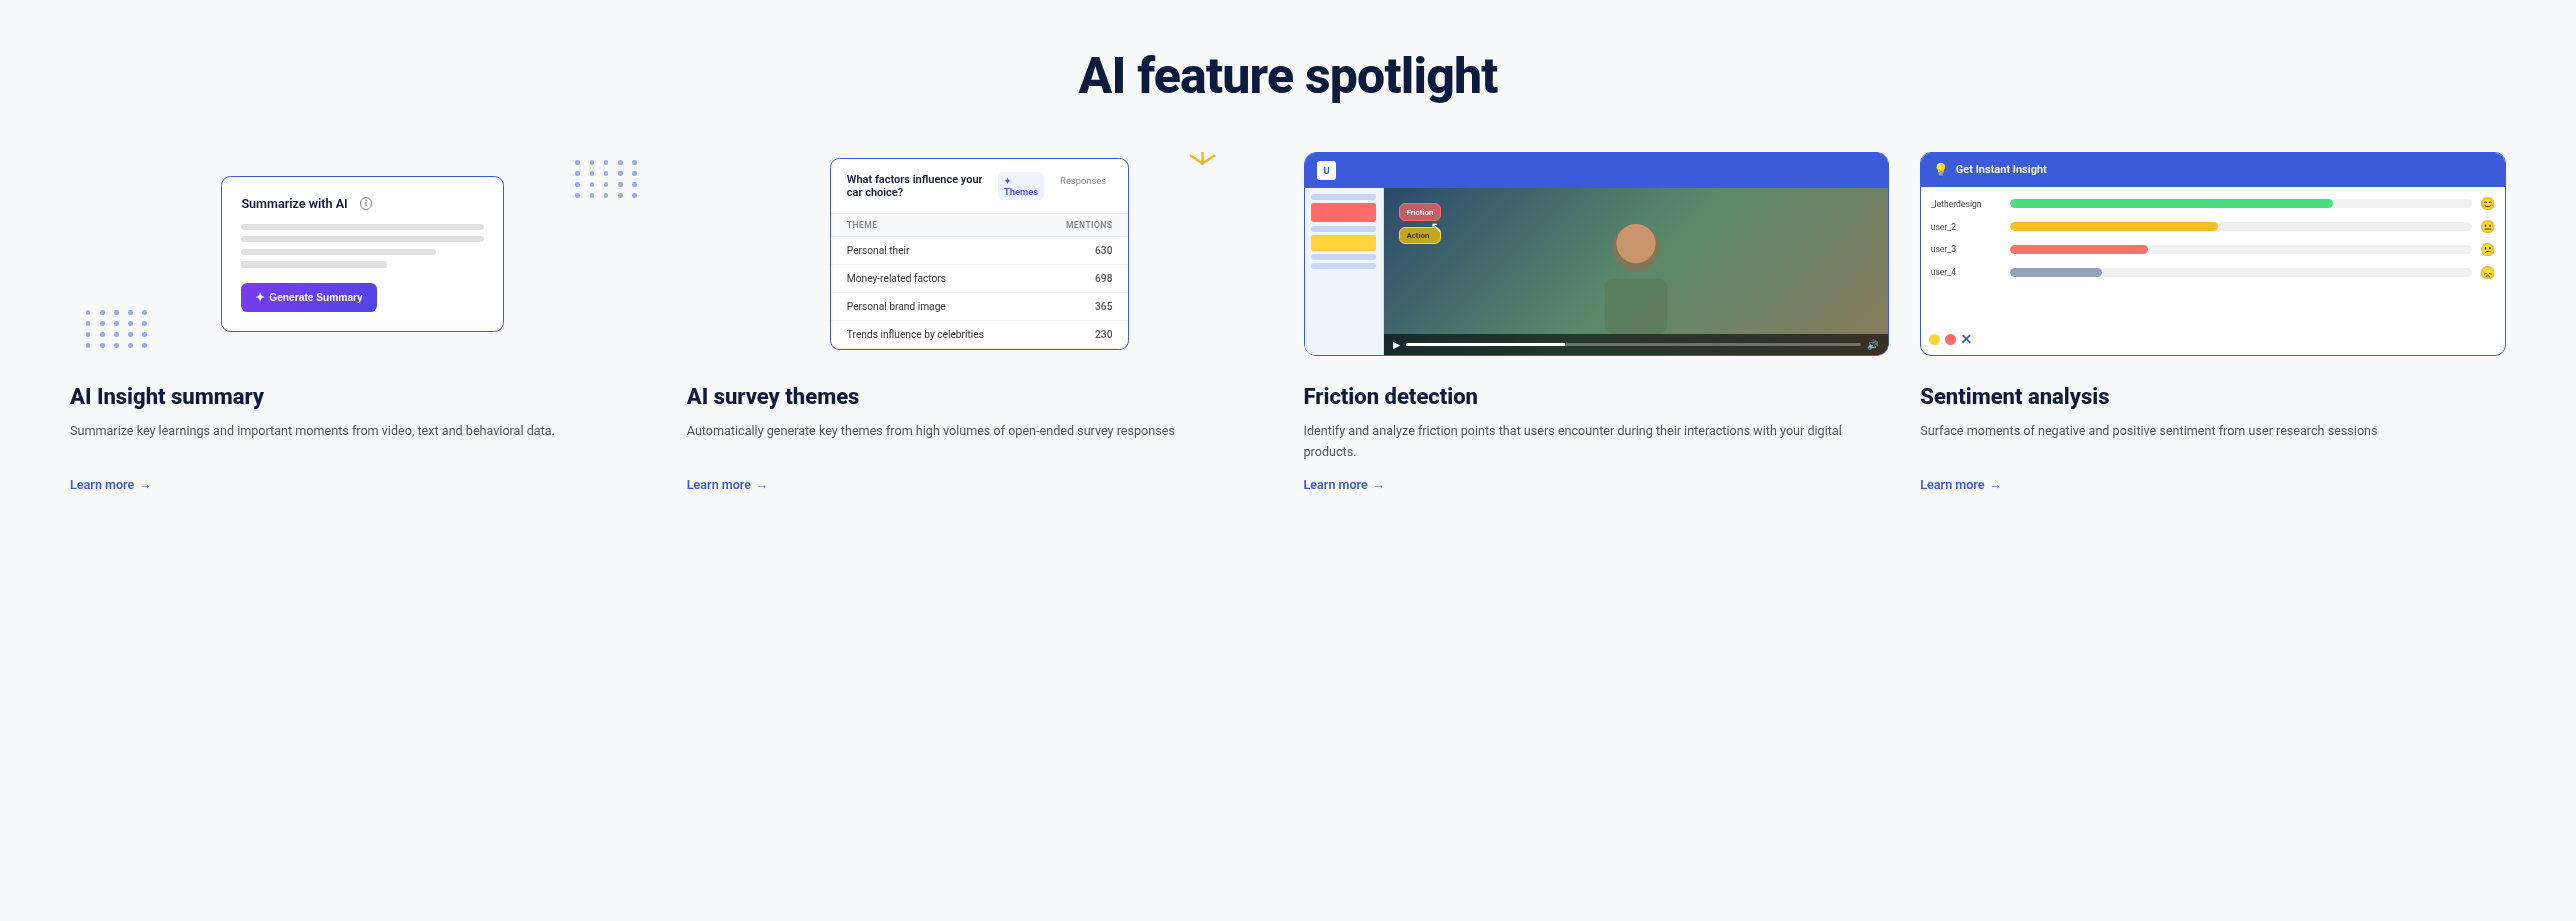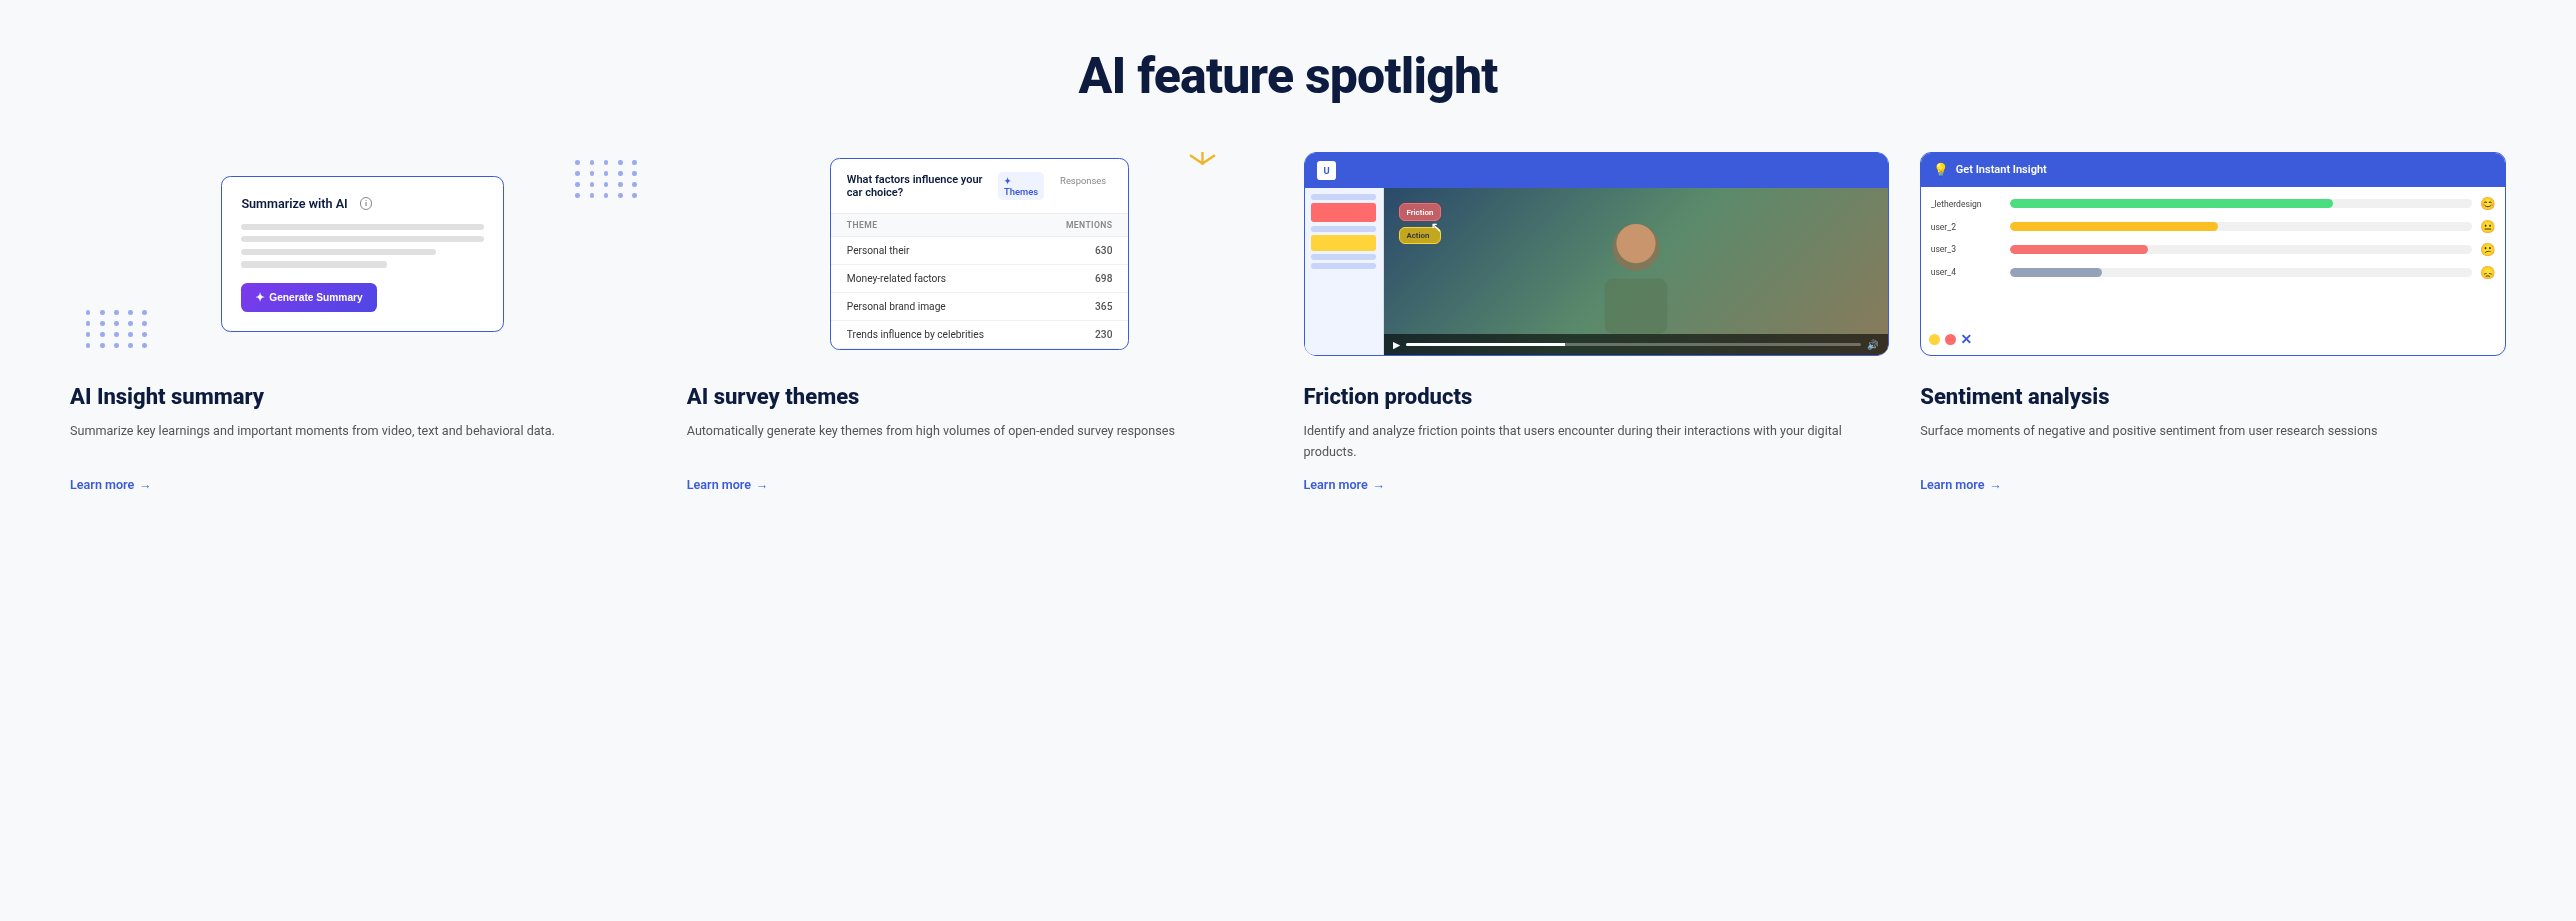--- a/index.html
+++ b/index.html
@@ -679,21 +679,21 @@
               <span class="play-btn">▶</span>
               <div class="progress-bar-wrapper">
                 <div class="progress-bar-fill"></div>
               </div>
               <span class="volume-icon">🔊</span>
             </div>
           </div>
         </div>
       </div>
     </div>
-    <h3 class="card-title">Friction products</h3>
+    <h3 class="card-title">Friction detection</h3>
     <p class="card-description">Identify and analyze friction points that users encounter during their interactions with your digital products.</p>
     <a class="learn-more-link">
       <span>Learn more</span>
       <span class="arrow-icon">→</span>
     </a>
   </div>
 
   <div class="card card-4">
     <div class="card-illustration" style="padding:0;overflow:hidden;position:relative;">
       <div class="sentiment-widget">

